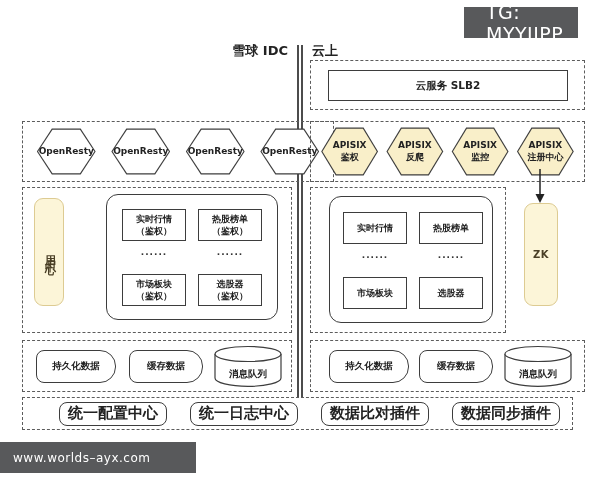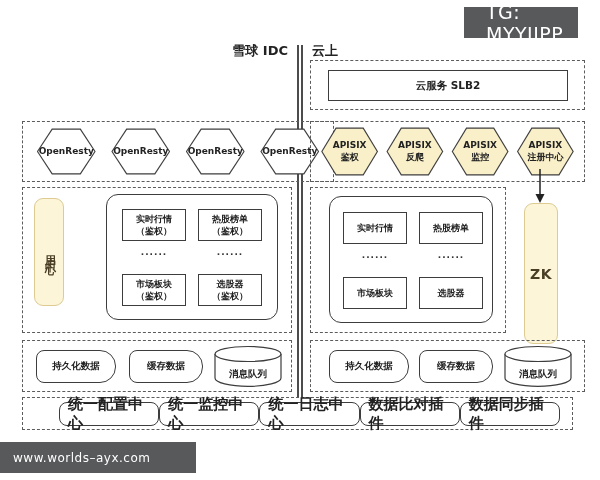--- a/index.html
+++ b/index.html
@@ -156,36 +156,35 @@
       <div class="svc-box" style="left:89px;top:80px;width:64px;height:32px;">
         <span>选股器</span>
       </div>
     </div>
   </div>
 
   <svg class="arrow-svg" width="14" height="34" viewBox="0 0 14 34">
     <line x1="7" y1="0" x2="7" y2="26" stroke="#222" stroke-width="1.5"></line>
     <path d="M2.5 25 L7 34 L11.5 25 Z" fill="#222"></path>
   </svg>
-  <div class="vert-pill" style="left:524px;top:203px;width:34px;height:141px;writing-mode:horizontal-tb;font-size:14px;letter-spacing:.5px;">ZK</div>
+  <div class="vert-pill" style="left:524px;top:203px;width:34px;height:103px;writing-mode:horizontal-tb;font-size:10px;letter-spacing:.5px;">ZK</div>
 
   <div class="dashed-box" style="left:310px;top:340px;width:275px;height:52px;">
     <div class="storage" style="left:18px;top:9px;width:80px;height:33px;">持久化数据</div>
     <div class="storage" style="left:108px;top:9px;width:74px;height:33px;">缓存数据</div>
     <svg class="cyl" style="left:190px;top:3px;" width="74" height="46" viewBox="0 0 74 46">
       <path d="M4 10 v24 c0 4.6 14.8 8.4 33 8.4 s33 -3.8 33 -8.4 V10" fill="#ffffff" stroke="#3d3d3d" stroke-width="1.2"></path>
       <ellipse cx="37" cy="10" rx="33" ry="7.5" fill="#ffffff" stroke="#3d3d3d" stroke-width="1.2"></ellipse>
       <text x="37" y="33" text-anchor="middle" font-size="9.5" font-weight="600" fill="#222">消息队列</text>
     </svg>
   </div>
 
   <div class="dashed-box" style="left:22px;top:397px;width:551px;height:33px;">
     <div class="footer-row">
       <div class="pill-box">统一配置中心</div>
-      <div class="pill-box">统一监控中心</div>
       <div class="pill-box">统一日志中心</div>
       <div class="pill-box">数据比对插件</div>
       <div class="pill-box">数据同步插件</div>
     </div>
   </div>
 
   <div class="badge" id="watermark">www.worlds–ayx.com</div>
 
 </div>
 

